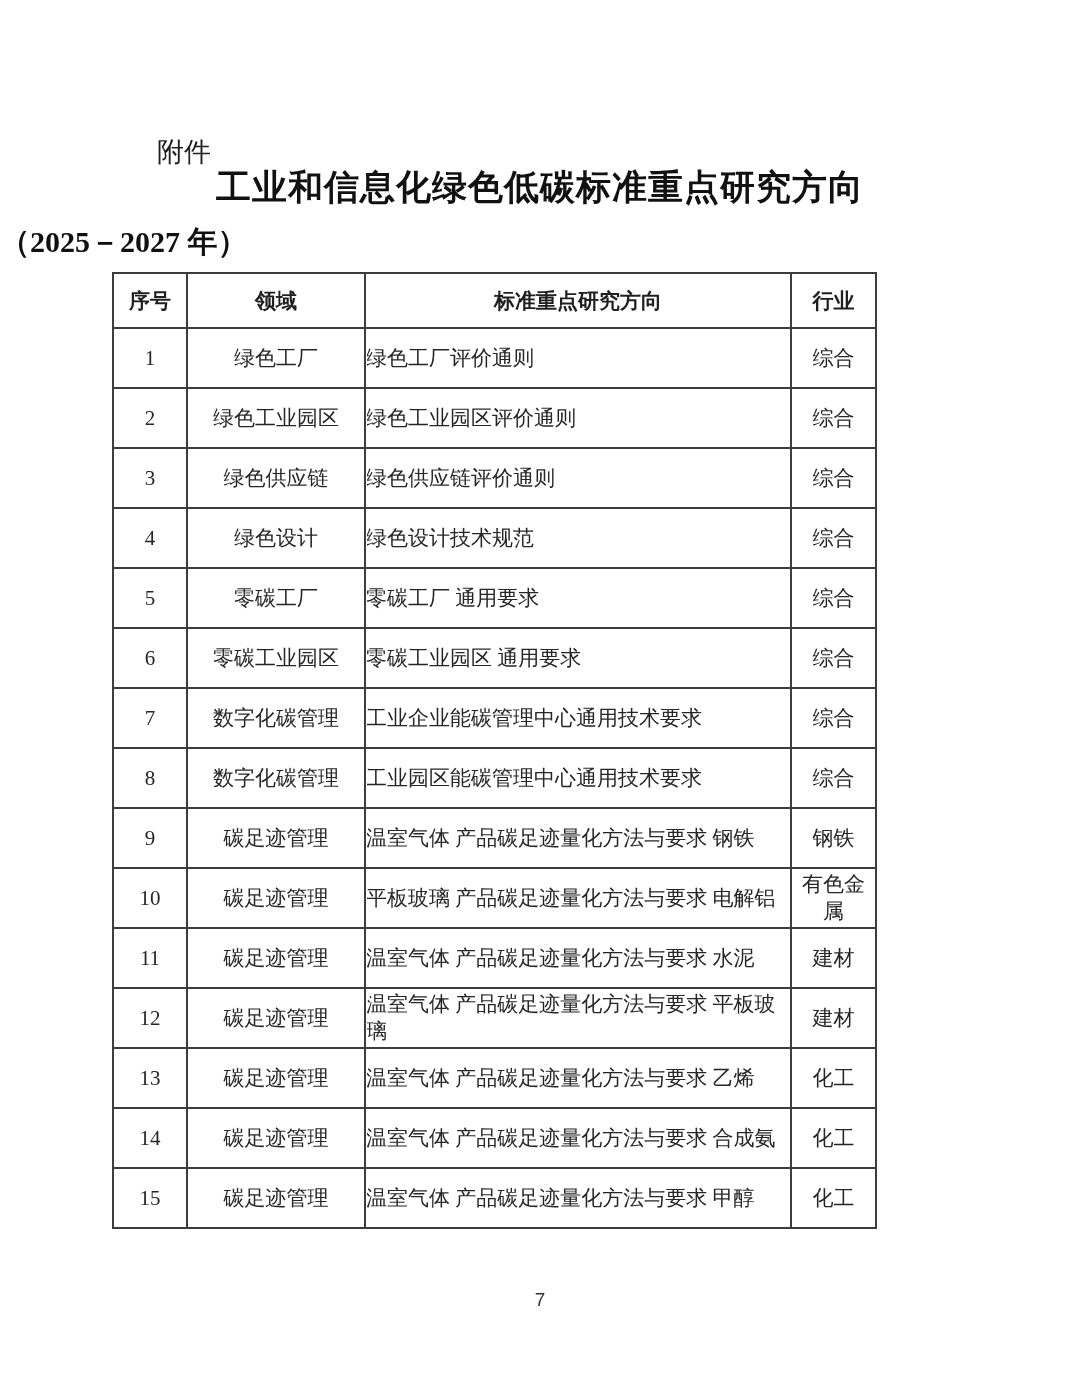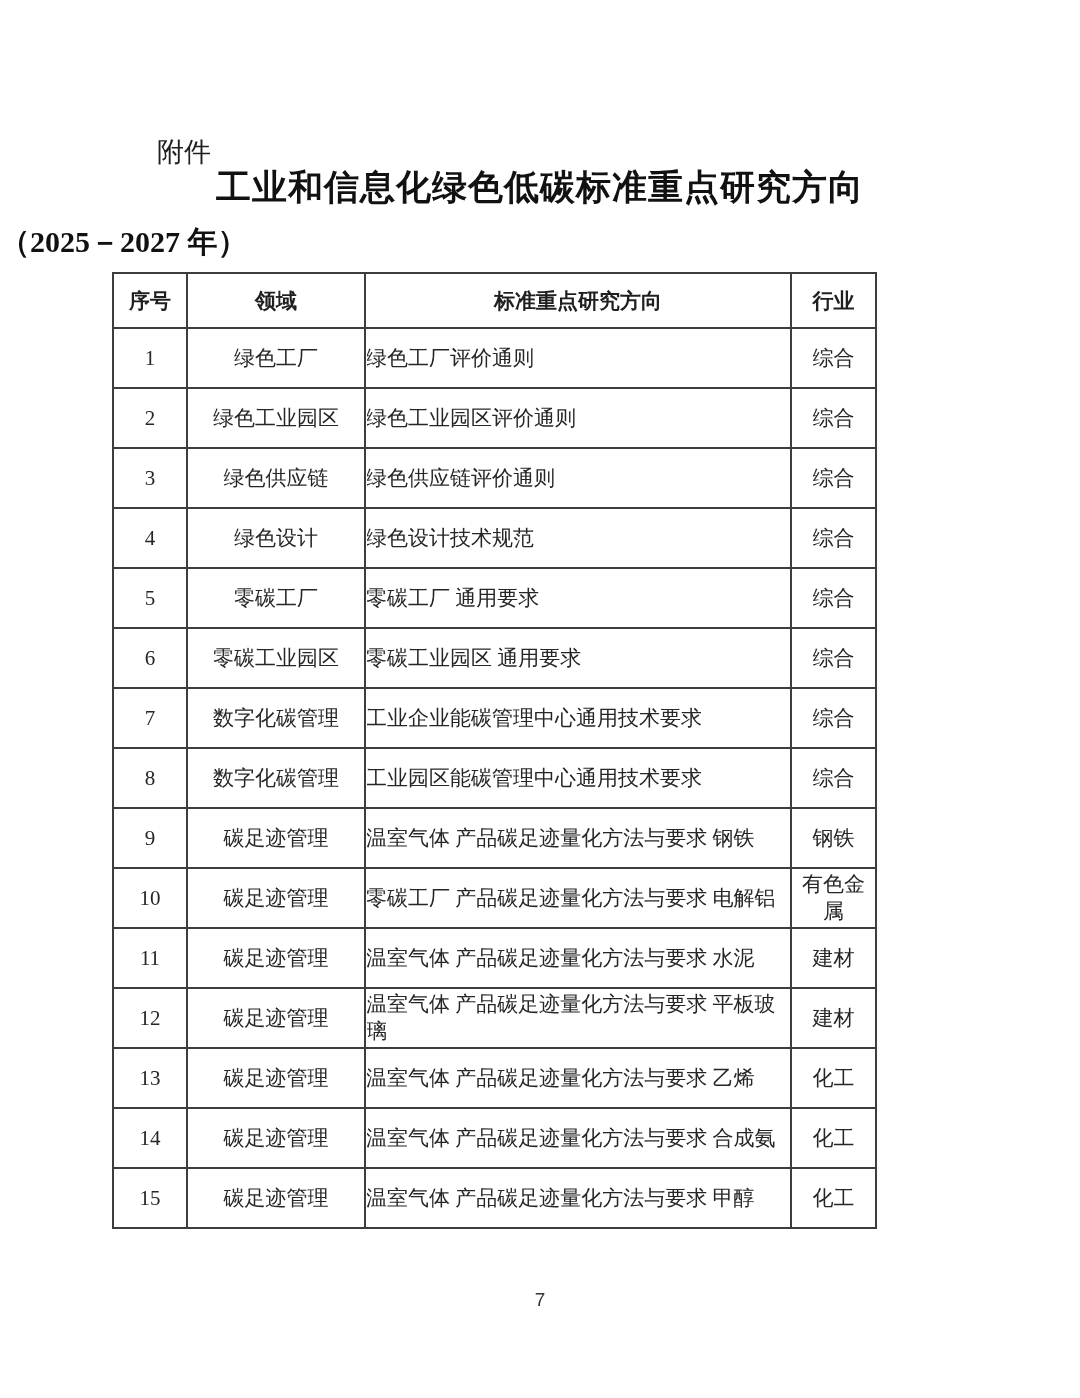--- a/index.html
+++ b/index.html
@@ -175,21 +175,21 @@
       </tr>
       <tr>
         <td class="cell-no">9</td>
         <td class="cell-field">碳足迹管理</td>
         <td class="cell-direction">温室气体 产品碳足迹量化方法与要求 钢铁</td>
         <td class="cell-industry">钢铁</td>
       </tr>
       <tr>
         <td class="cell-no">10</td>
         <td class="cell-field">碳足迹管理</td>
-        <td class="cell-direction">零碳工厂 产品碳足迹量化方法与要求 电解铝</td>
+        <td class="cell-direction">平板玻璃 产品碳足迹量化方法与要求 电解铝</td>
         <td class="cell-industry">有色金属</td>
       </tr>
       <tr>
         <td class="cell-no">11</td>
         <td class="cell-field">碳足迹管理</td>
         <td class="cell-direction">温室气体 产品碳足迹量化方法与要求 水泥</td>
         <td class="cell-industry">建材</td>
       </tr>
       <tr>
         <td class="cell-no">12</td>

